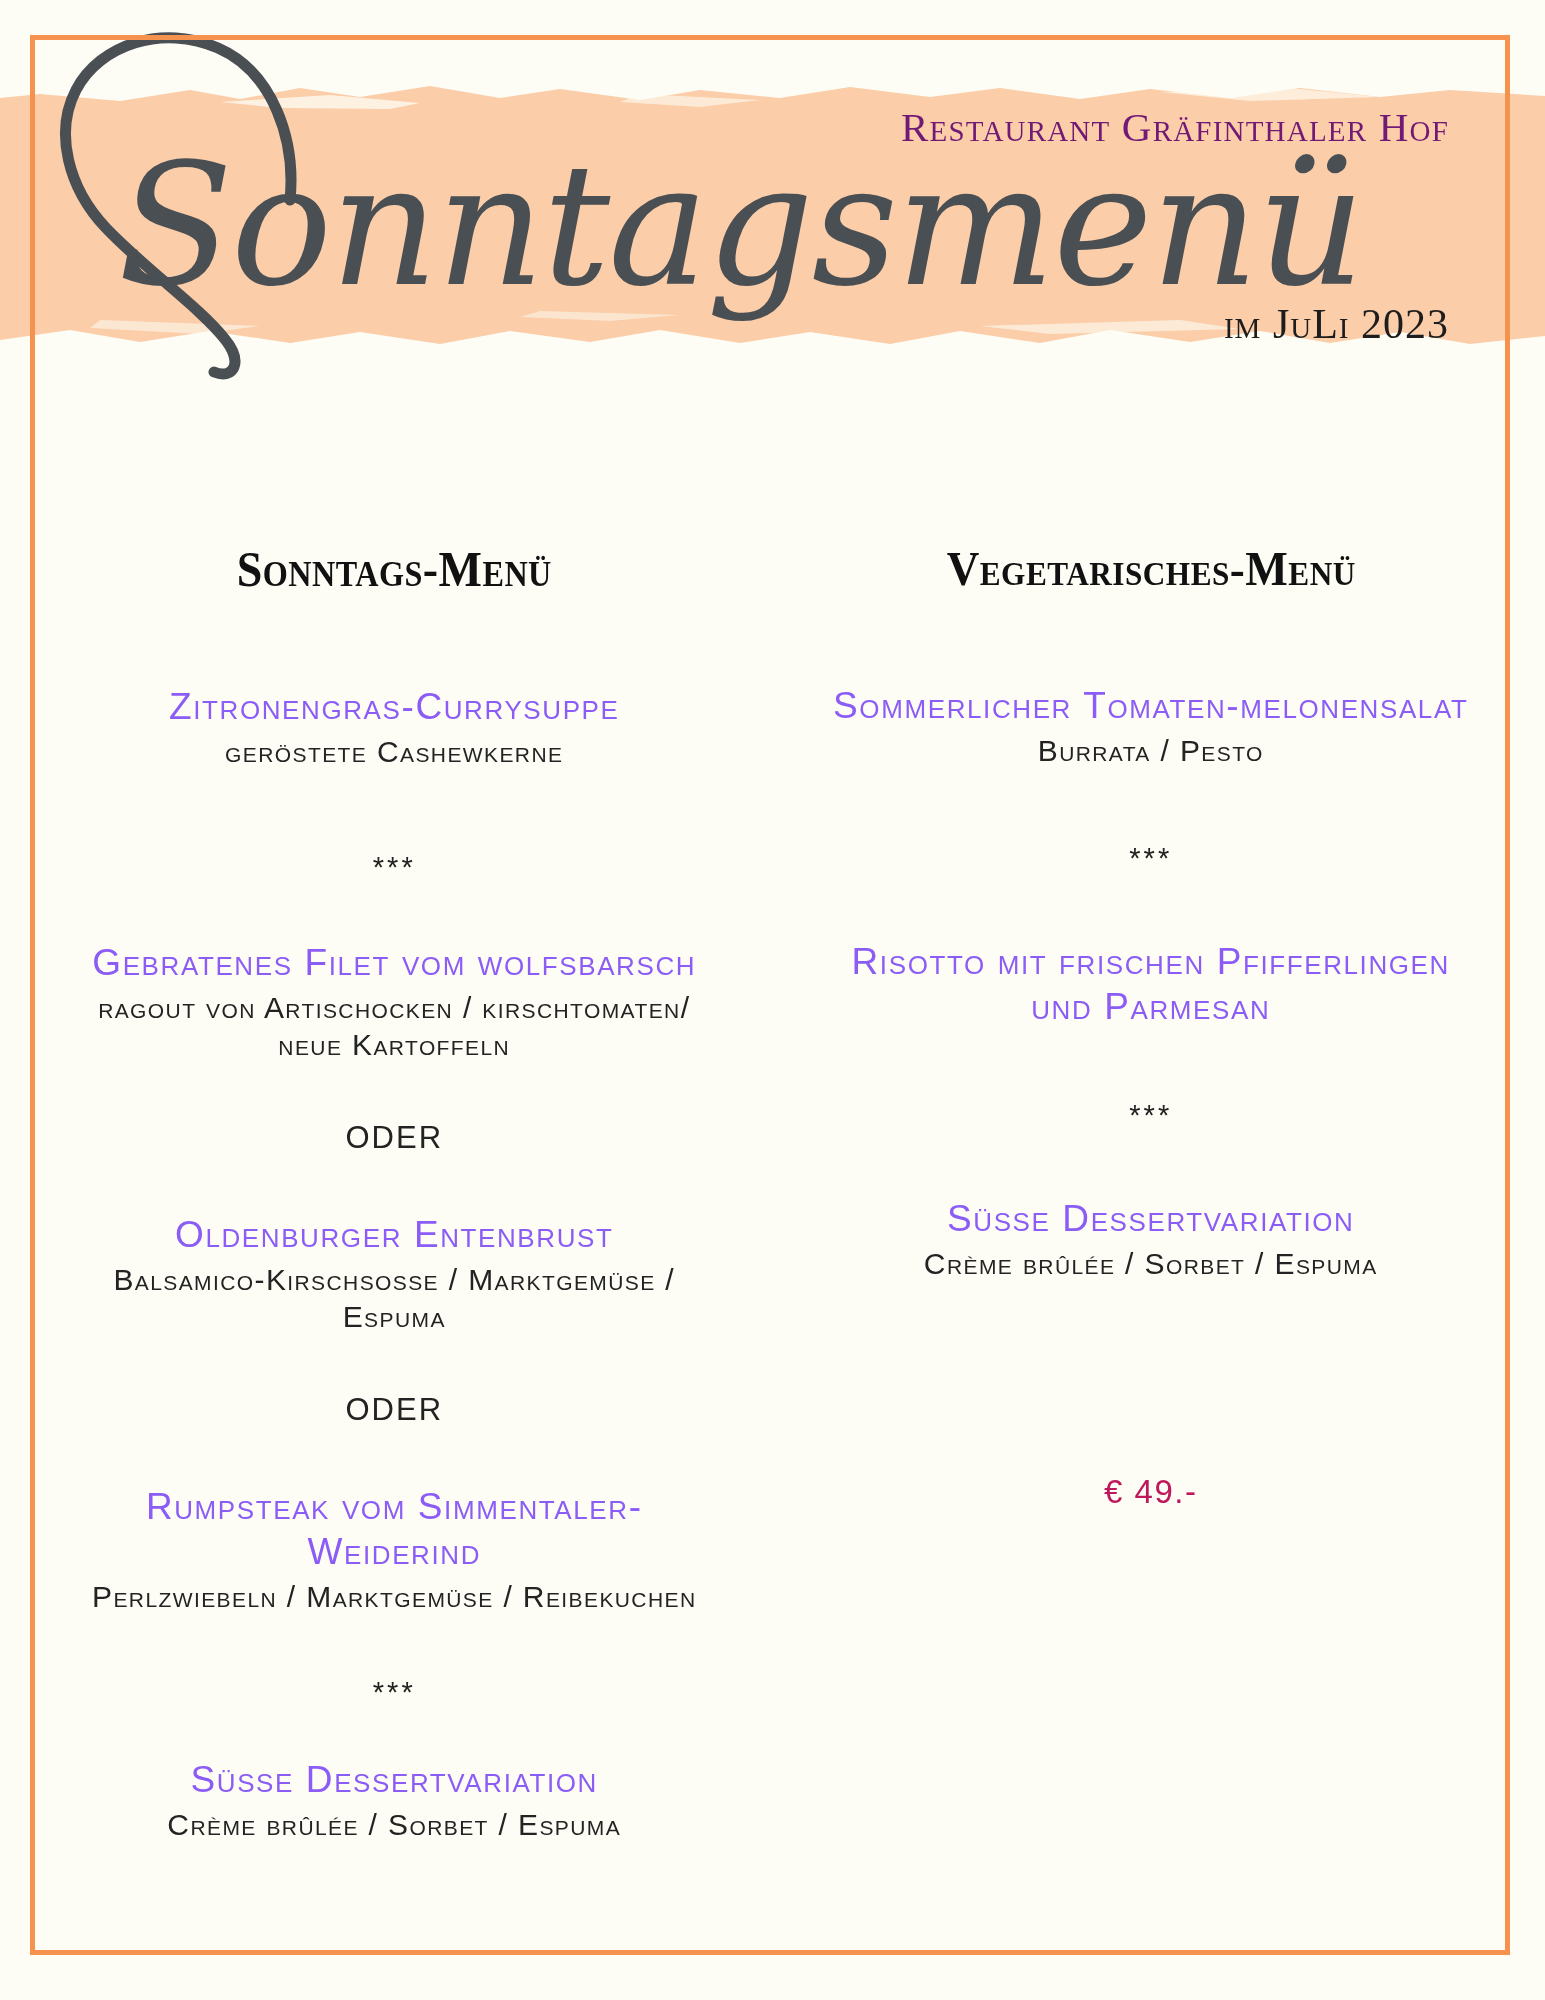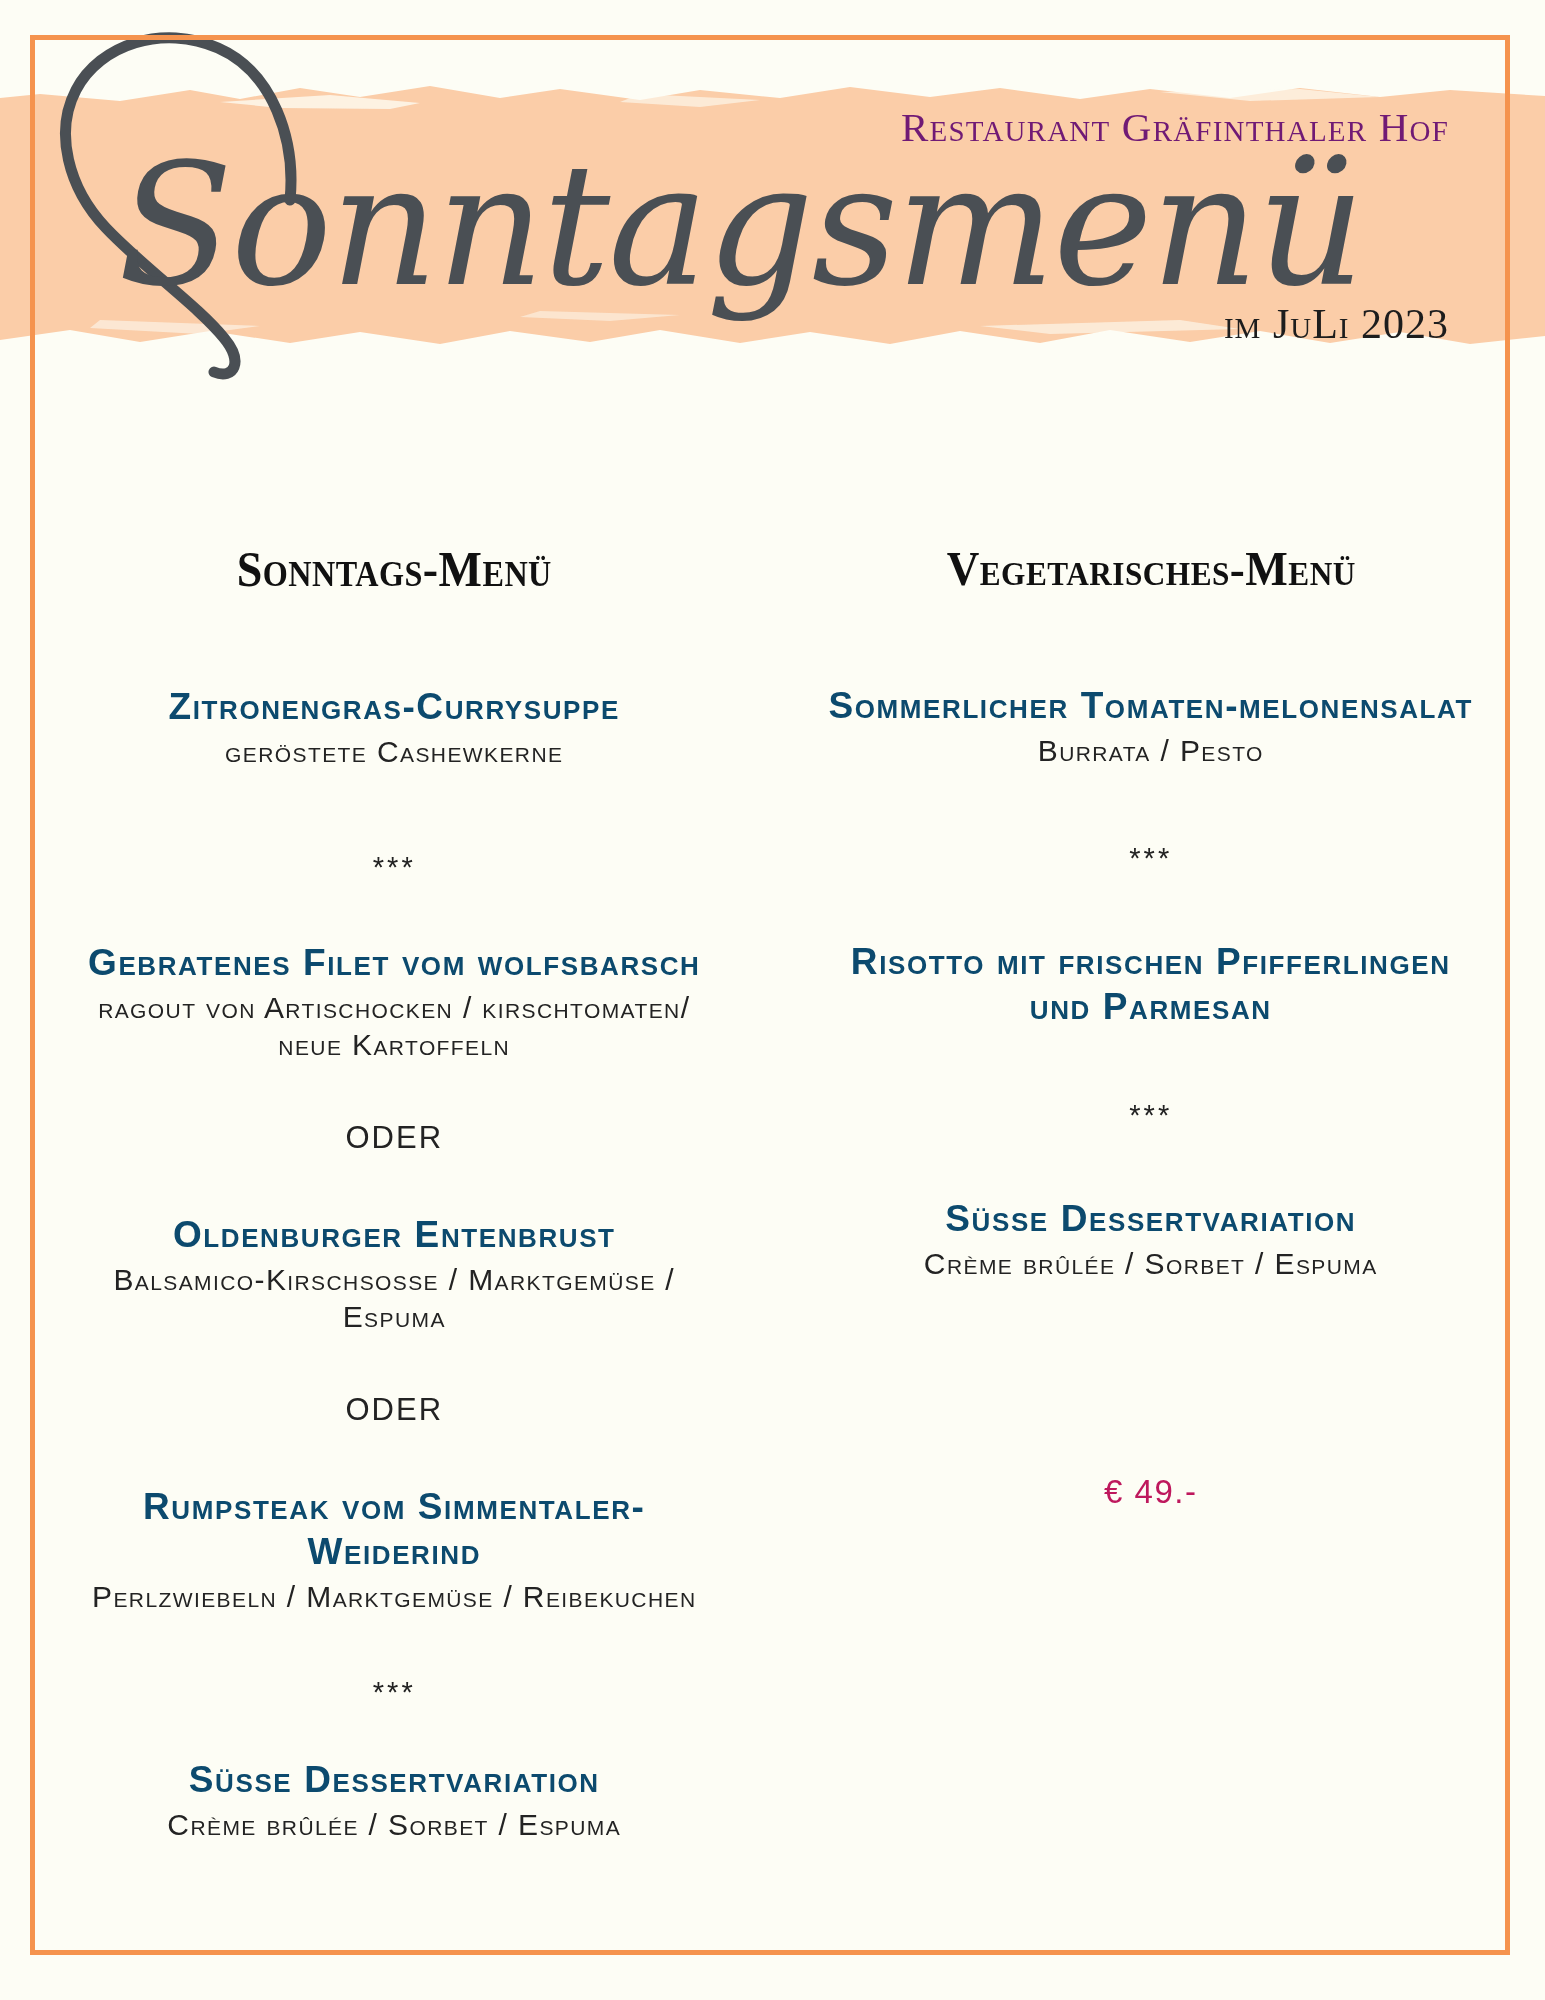--- a/index.html
+++ b/index.html
@@ -122,25 +122,25 @@
     margin: 0 0 86px 0;
     transform: scaleX(0.92);
   }
   .col-title.wide { font-size: 49px; }
 
   
   .course { margin: 0 0 0 0; }
   .course-name {
     font-family: "Liberation Sans", sans-serif;
     font-variant: small-caps;
-    font-weight: 700;
+    font-weight: 400;
     font-size: 37px;
     letter-spacing: 1.6px;
     line-height: 1.22;
-    color: #0c4a6e;
+    color: #8b5cf6;
   }
   .course-desc {
     font-family: "Liberation Sans", sans-serif;
     font-variant: small-caps;
     font-weight: 300;
     font-size: 30px;
     letter-spacing: 1.4px;
     line-height: 1.25;
     color: #232323;
     margin-top: 4px;

